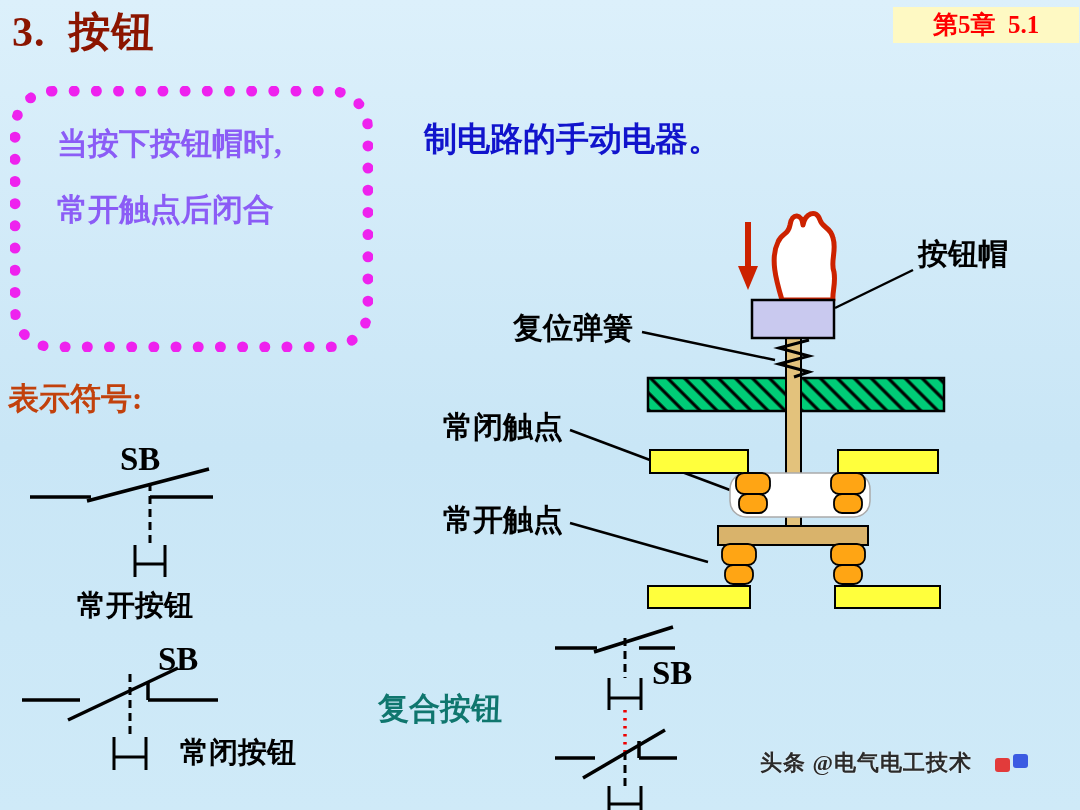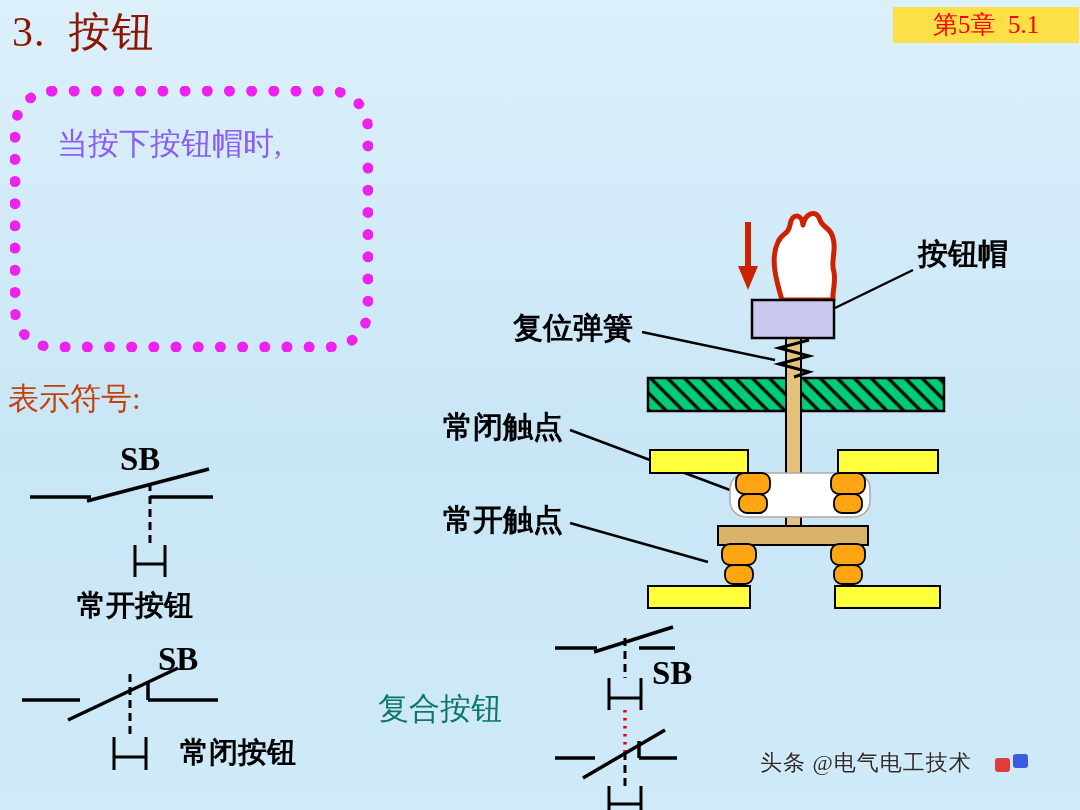--- a/index.html
+++ b/index.html
@@ -3,24 +3,24 @@
 <meta charset="utf-8">
 <style>
   * { margin:0; padding:0; box-sizing:border-box; }
   html,body { width:1080px; height:810px; overflow:hidden; }
   body {
     position:relative;
     background:linear-gradient(180deg,#dcf0fb 0%,#c9e6f6 55%,#cfeaf8 100%);
     font-family:"Liberation Sans","DejaVu Sans",sans-serif;
   }
   .abs { position:absolute; }
-  .cjk { font-family:"Liberation Serif","DejaVu Serif",serif; font-weight:normal; }
+  .cjk { font-family:"Liberation Serif","DejaVu Serif",serif; font-weight:bold; }
   .page-title { left:12px; top:4px; font-size:42px; color:#8b1500; letter-spacing:1px; white-space:pre; }
   .badge {
-    left:893px; top:7px; width:186px; height:36px; background:#fde047; color:#ff0000;
+    left:893px; top:7px; width:186px; height:36px; background:#fef9c3; color:#ff0000;
     font-size:25px; text-align:center; line-height:36px; white-space:pre;
   }
   .info-box {
     left:10px; top:86px; width:363px; height:266px;
     border:11px dotted #ee22ee; border-radius:42px; padding:14px 0 0 36px;
   }
   .info-box p { font-size:31px; color:#8b5cf6; line-height:66px; white-space:pre; }
   .description { left:424px; top:70px; width:590px; font-size:33px; color:#1114cc; line-height:1.4; }
   .symbols-label { left:8px; top:378px; font-size:31px; color:#c2410c; }
   .compound-label { left:378px; top:688px; font-size:31px; color:#0f766e; }
@@ -35,24 +35,26 @@
   .ptr { stroke:#000; stroke-width:2.5; }
 </style>
 </head>
 <body>
 
 <h1 class="abs cjk page-title">3.  按钮</h1>
 <div class="abs cjk badge">第5章  5.1</div>
 
 <div class="abs info-box">
   <p class="cjk">当按下按钮帽时,</p>
+  <p class="cjk">常开触点后闭合</p>
 </div>
 
 <div class="abs cjk description">
   <br>
+  <span>制电路的手动电器。</span>
 </div>
 
 <div class="abs cjk symbols-label">表示符号:</div>
 
 <svg class="abs" style="left:15px;top:425px" width="300" height="200">
   <text x="105" y="45" font-size="33">SB</text>
   <line class="wire" x1="15" y1="72" x2="76" y2="72"></line>
   <line class="wire" x1="135" y1="72" x2="198" y2="72"></line>
   <line class="wire" x1="72" y1="76" x2="194" y2="44"></line>
   <line class="dash" x1="135" y1="58" x2="135" y2="118"></line>

